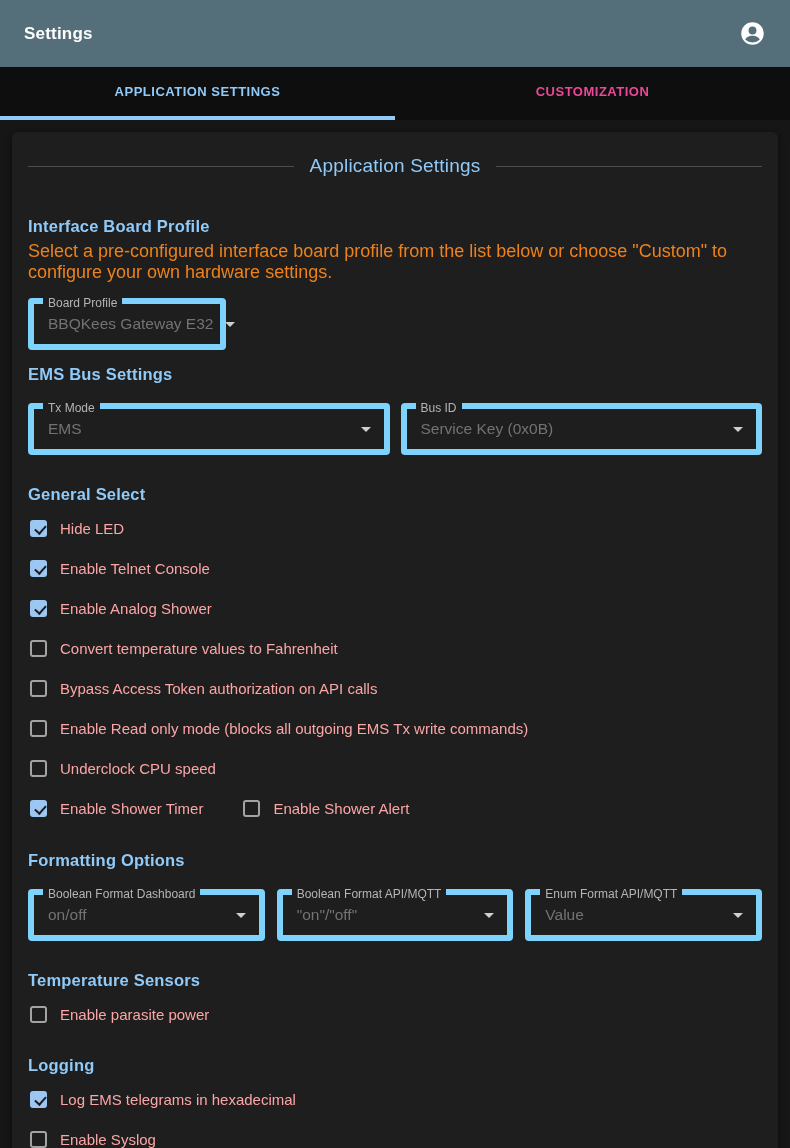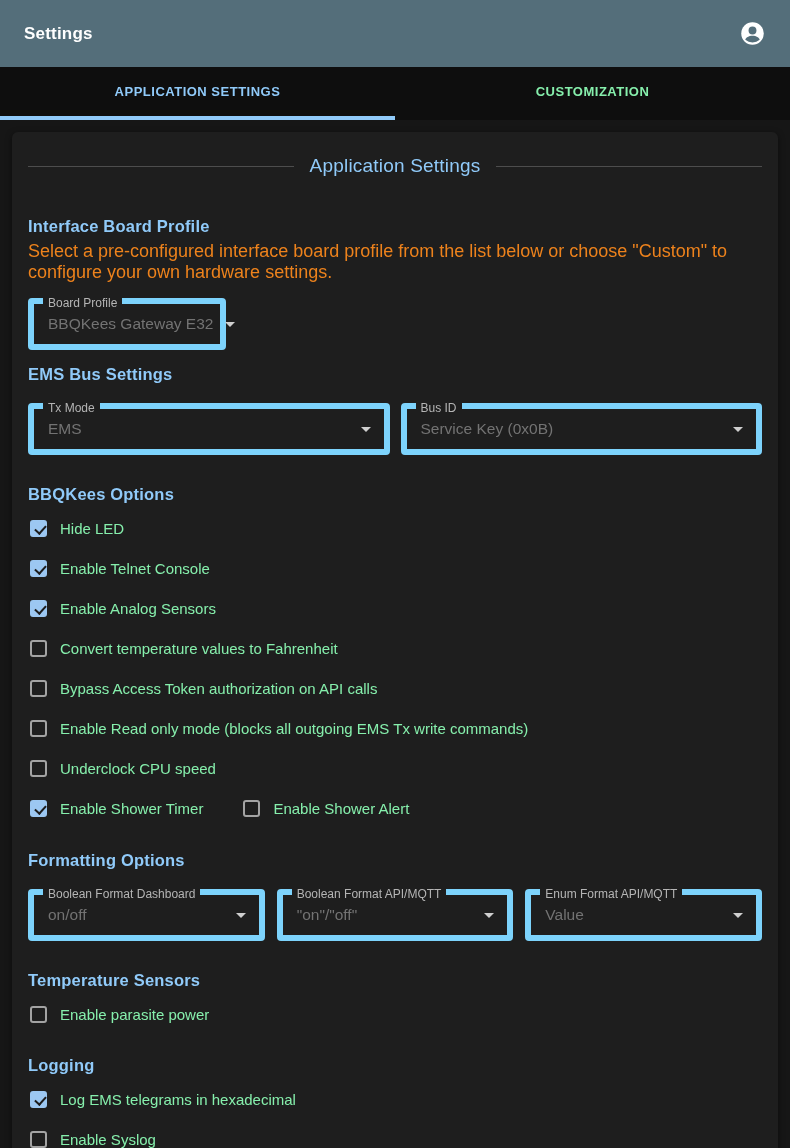--- a/index.html
+++ b/index.html
@@ -17,21 +17,21 @@
     padding:0 22px 0 24px;
     box-shadow:0 2px 4px rgba(0,0,0,.4);
   }
   .appbar-title { font-size:17px; font-weight:700; color:#ffffff; letter-spacing:.2px; }
   .account-btn { width:32px; height:32px; display:flex; align-items:center; justify-content:center; cursor:pointer; border:none; background:transparent; }
   
   .tabbar { height:53px; background:#0e0e0e; display:flex; position:relative; }
   .tab {
     flex:1; display:flex; align-items:center; justify-content:center;
     font-size:13px; font-weight:700; letter-spacing:.5px;
-    color:#86efac; cursor:pointer; text-transform:uppercase; padding-bottom:4px;
+    color:#ec4899; cursor:pointer; text-transform:uppercase; padding-bottom:4px;
   }
   .tab.active { color:#90caf9; }
   .tab-indicator { position:absolute; bottom:0; left:0; width:50%; height:4px; background:#90caf9; }
   
   .card {
     margin:12px 12px 0 12px; min-height:1050px;
     background:#1e1e1e; border-radius:6px;
     padding:16px 16px 24px 16px;
     box-shadow:0 2px 6px rgba(0,0,0,.5);
   }
@@ -72,21 +72,21 @@
     width:17px; height:17px; border-radius:3px; flex:none;
     border:2px solid #a3a3a3; background:transparent; position:relative;
   }
   .cb.checked { background:#9cc7f2; border-color:#9cc7f2; }
   .cb.checked::after {
     content:""; position:absolute; left:4.5px; top:1px;
     width:5px; height:9px;
     border:solid #1c1c1c; border-width:0 2px 2px 0;
     transform:rotate(42deg);
   }
-  .cb-label { margin-left:13px; font-size:15px; font-weight:500; color:#86efac; }
+  .cb-label { margin-left:13px; font-size:15px; font-weight:500; color:#fca5a5; }
 </style>
 </head>
 <body>
 
 <header class="appbar">
   <span class="appbar-title">Settings</span>
   <button class="account-btn">
     <span style="display:flex;">
       <svg width="27" height="27" viewBox="0 0 24 24">
         <circle cx="12" cy="12" r="10" fill="#ffffff"></circle>
@@ -130,37 +130,37 @@
       <span class="sel-value">EMS</span>
       <span class="sel-arrow"></span>
     </div>
     <div class="mui-select grow">
       <span class="sel-label">Bus ID</span>
       <span class="sel-value">Service Key (0x0B)</span>
       <span class="sel-arrow"></span>
     </div>
   </div>
 
-  <h2 class="section-title st-general">BBQKees Options</h2>
+  <h2 class="section-title st-general">General Select</h2>
   <div class="cb-row">
     <div class="cb-item">
       <span class="cb checked"></span>
       <span class="cb-label">Hide LED</span>
     </div>
   </div>
   <div class="cb-row">
     <div class="cb-item">
       <span class="cb checked"></span>
       <span class="cb-label">Enable Telnet Console</span>
     </div>
   </div>
   <div class="cb-row">
     <div class="cb-item">
       <span class="cb checked"></span>
-      <span class="cb-label">Enable Analog Sensors</span>
+      <span class="cb-label">Enable Analog Shower</span>
     </div>
   </div>
   <div class="cb-row">
     <div class="cb-item">
       <span class="cb"></span>
       <span class="cb-label">Convert temperature values to Fahrenheit</span>
     </div>
   </div>
   <div class="cb-row">
     <div class="cb-item">

